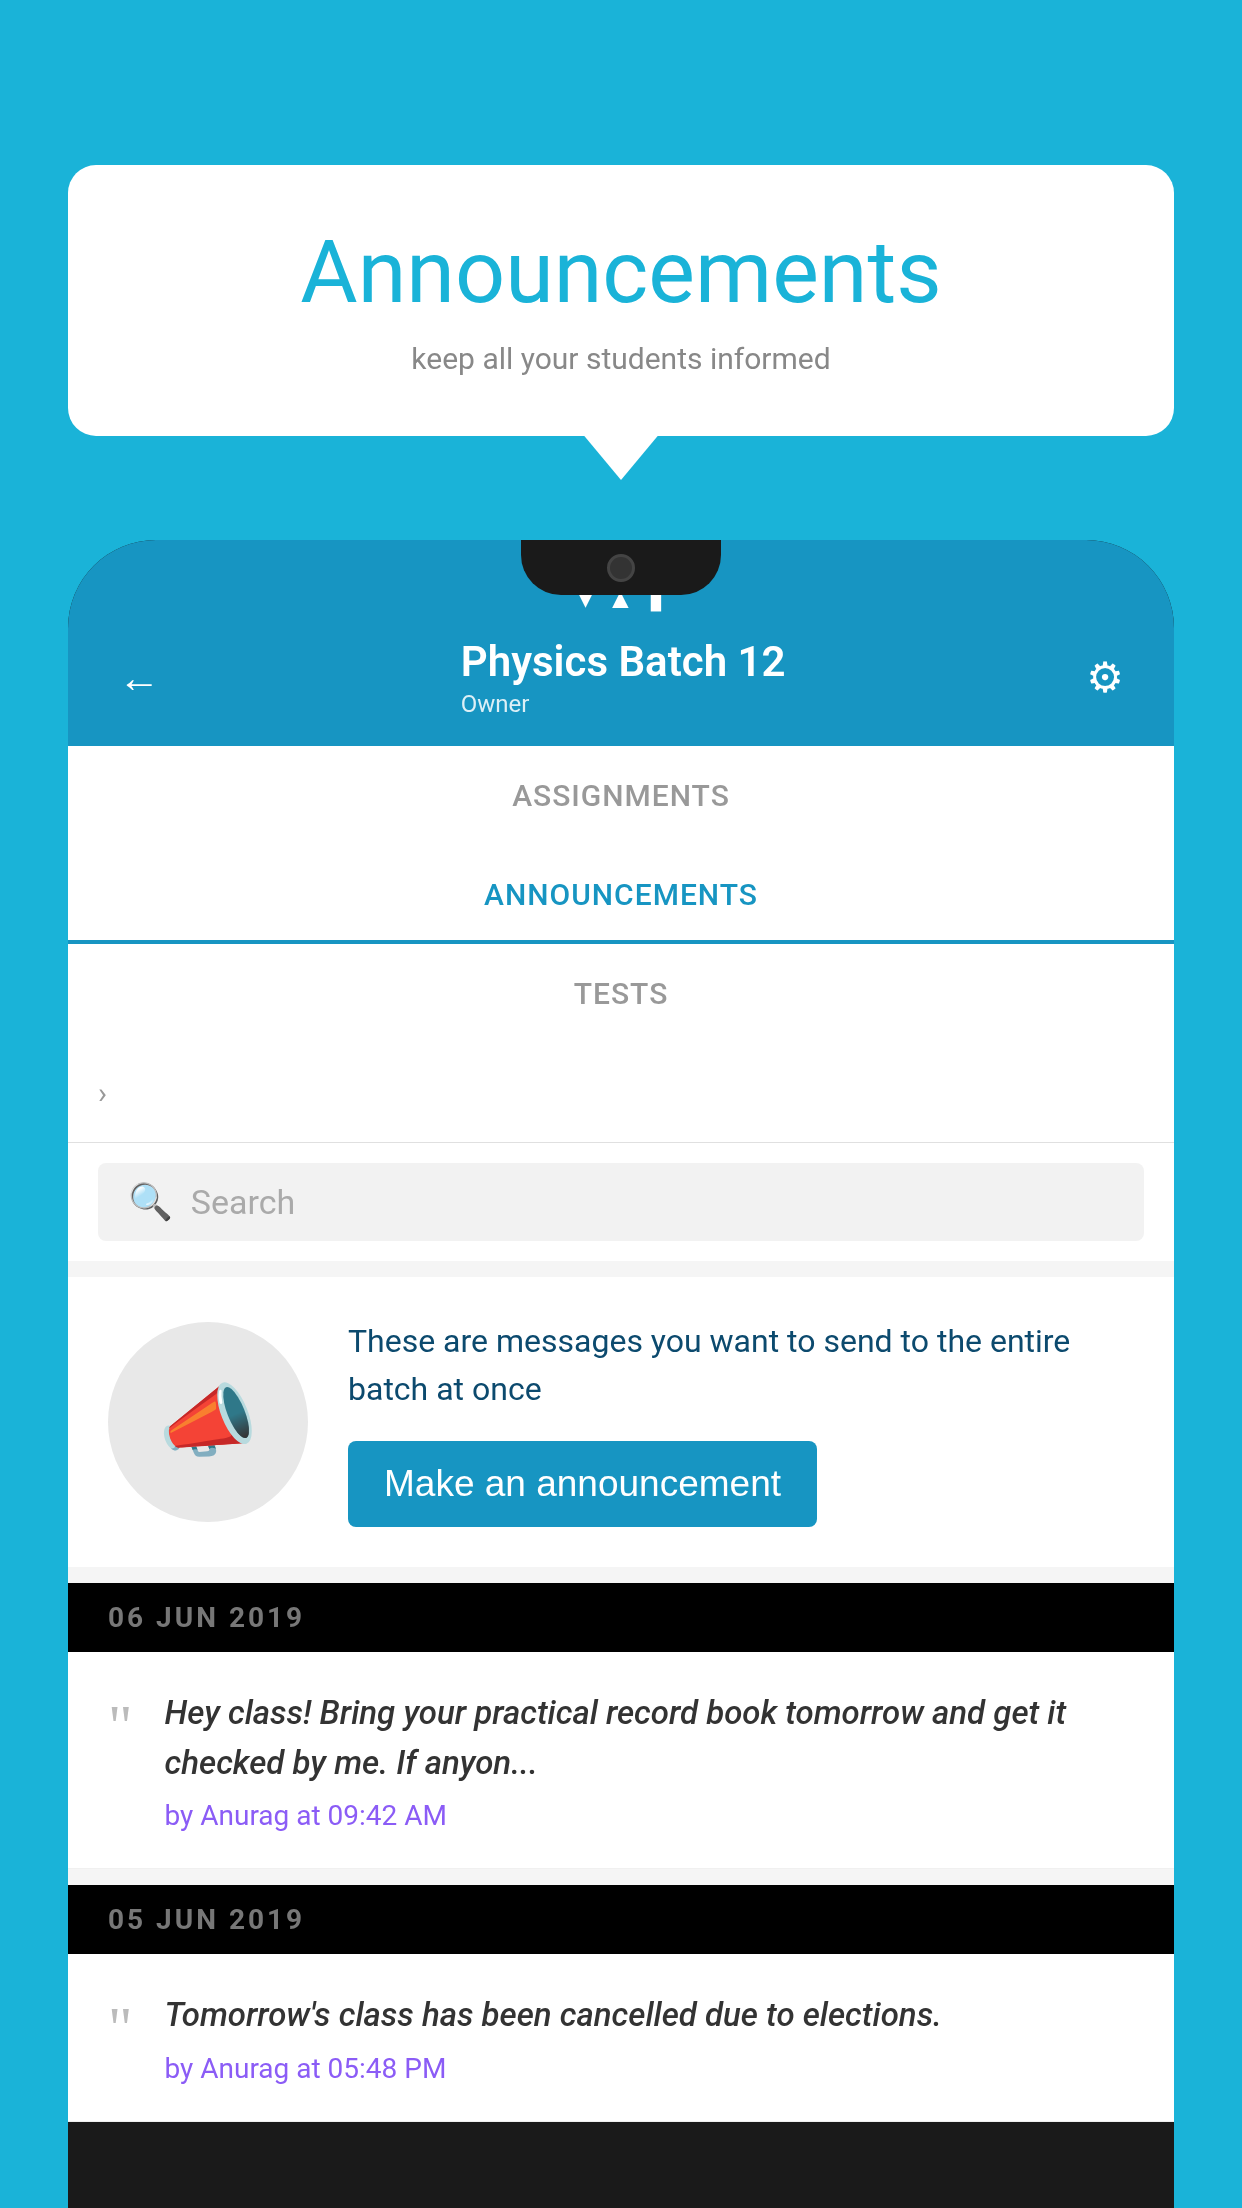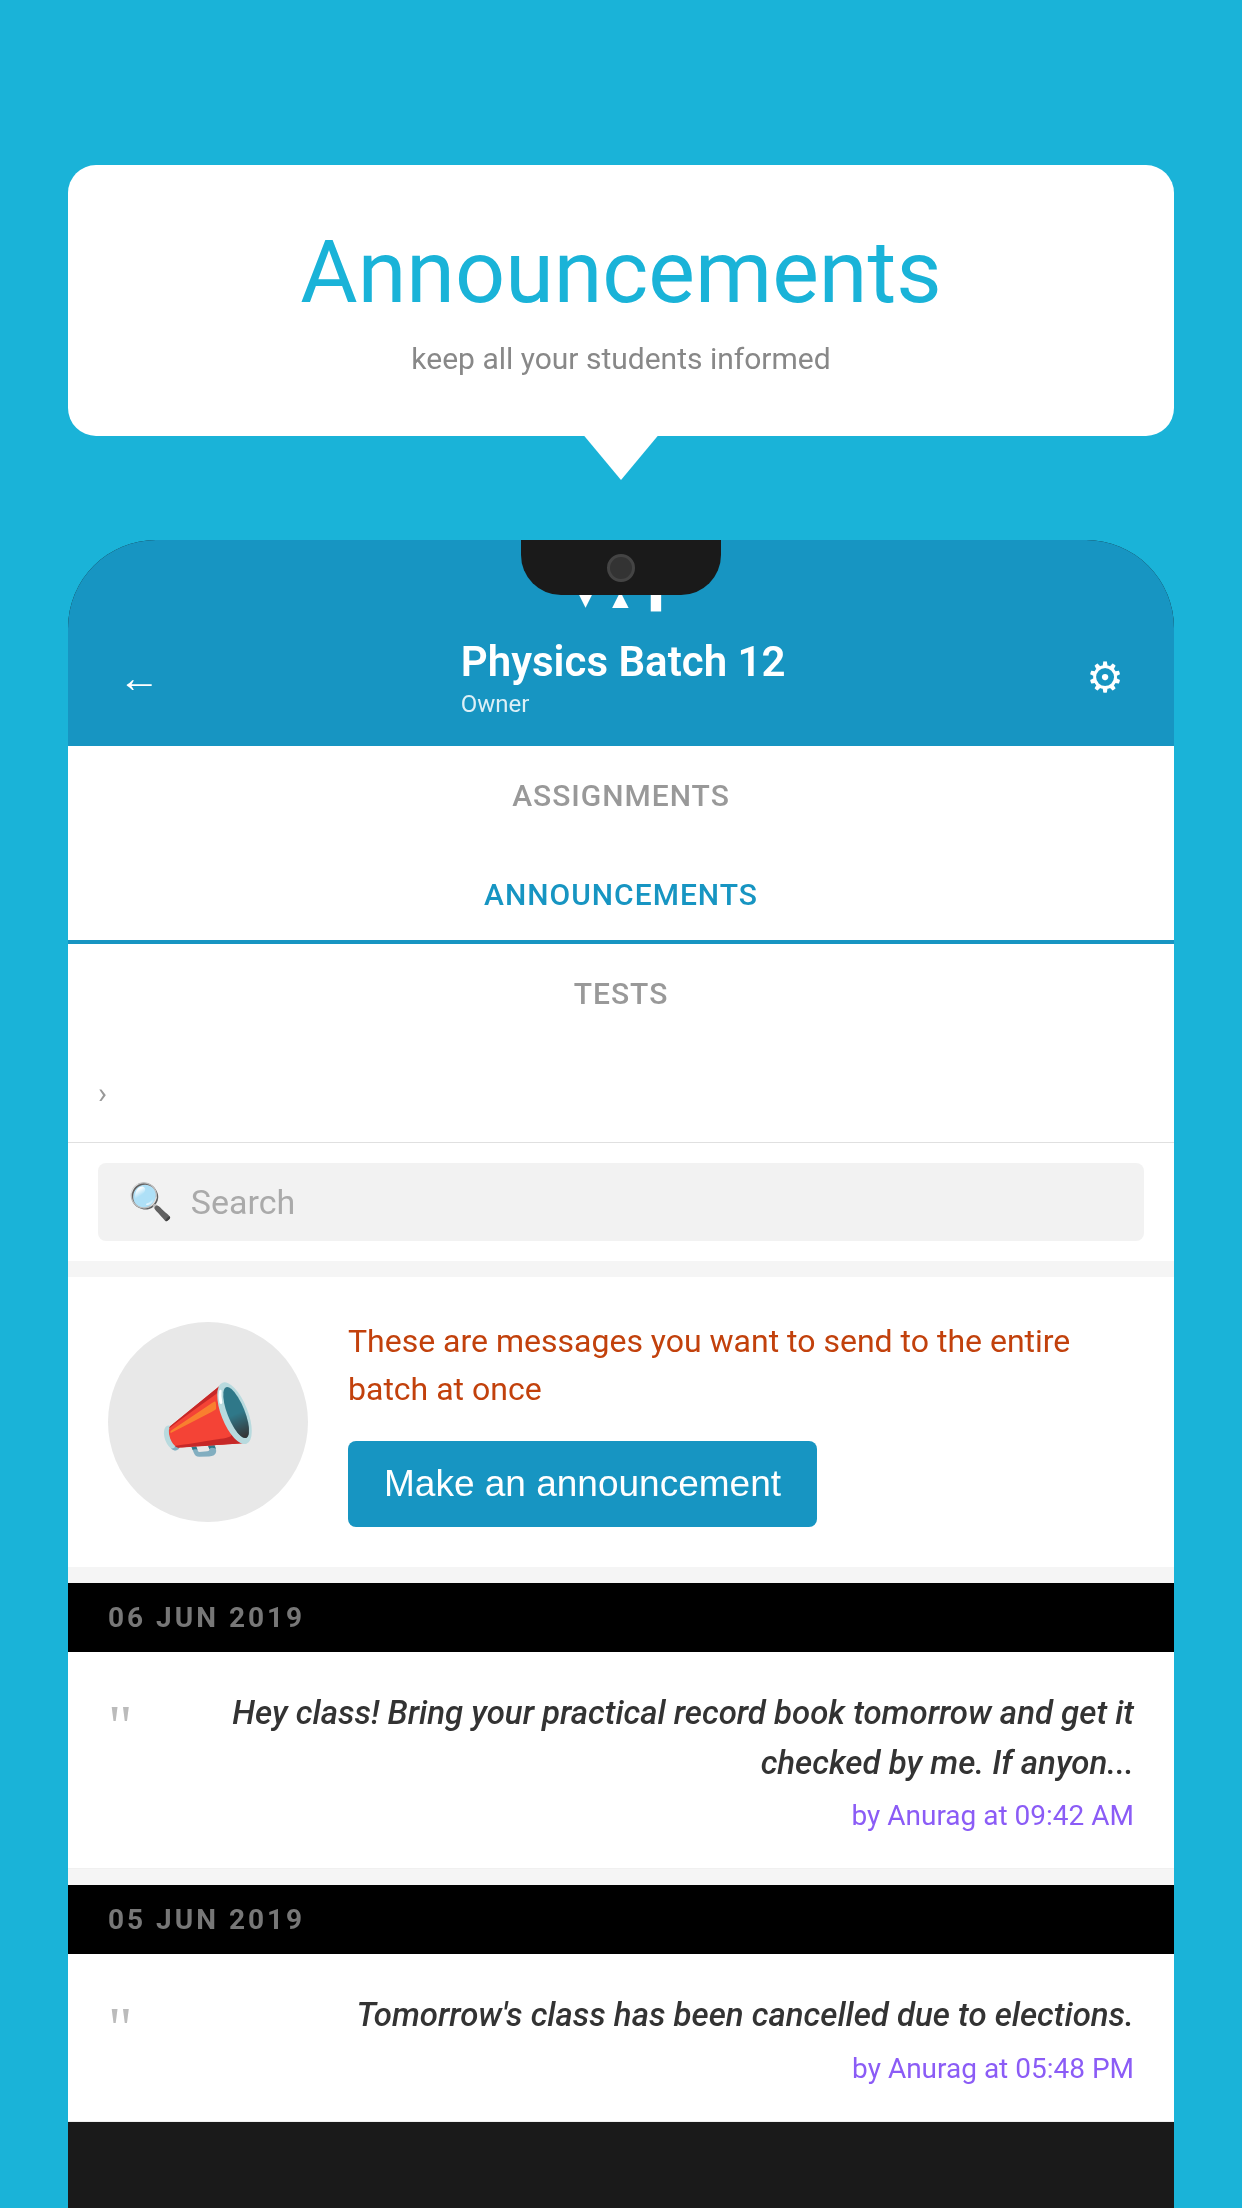--- a/index.html
+++ b/index.html
@@ -231,21 +231,21 @@
       flex-shrink: 0;
     }
     .megaphone-icon {
       font-size: 80px;
       color: #666;
     }
     .promo-right {
       flex: 1;
     }
     .promo-desc {
-      color: #c2410c;
+      color: #0c4a6e;
       font-size: 32px;
       line-height: 1.5;
       margin-bottom: 28px;
     }
     .make-announcement-btn {
       background: #1795c2;
       color: white;
       border: none;
       border-radius: 8px;
       padding: 22px 36px;
@@ -277,21 +277,20 @@
     .quote-icon {
       color: #bbb;
       font-size: 60px;
       font-family: Georgia, serif;
       line-height: 1;
       margin-top: 8px;
       flex-shrink: 0;
     }
     .announcement-text {
       flex: 1;
-      text-align: right;
     }
     .announcement-message {
       color: #333;
       font-size: 33px;
       line-height: 1.5;
       font-style: italic;
       font-weight: 500;
       margin-bottom: 12px;
     }
     .announcement-meta {

